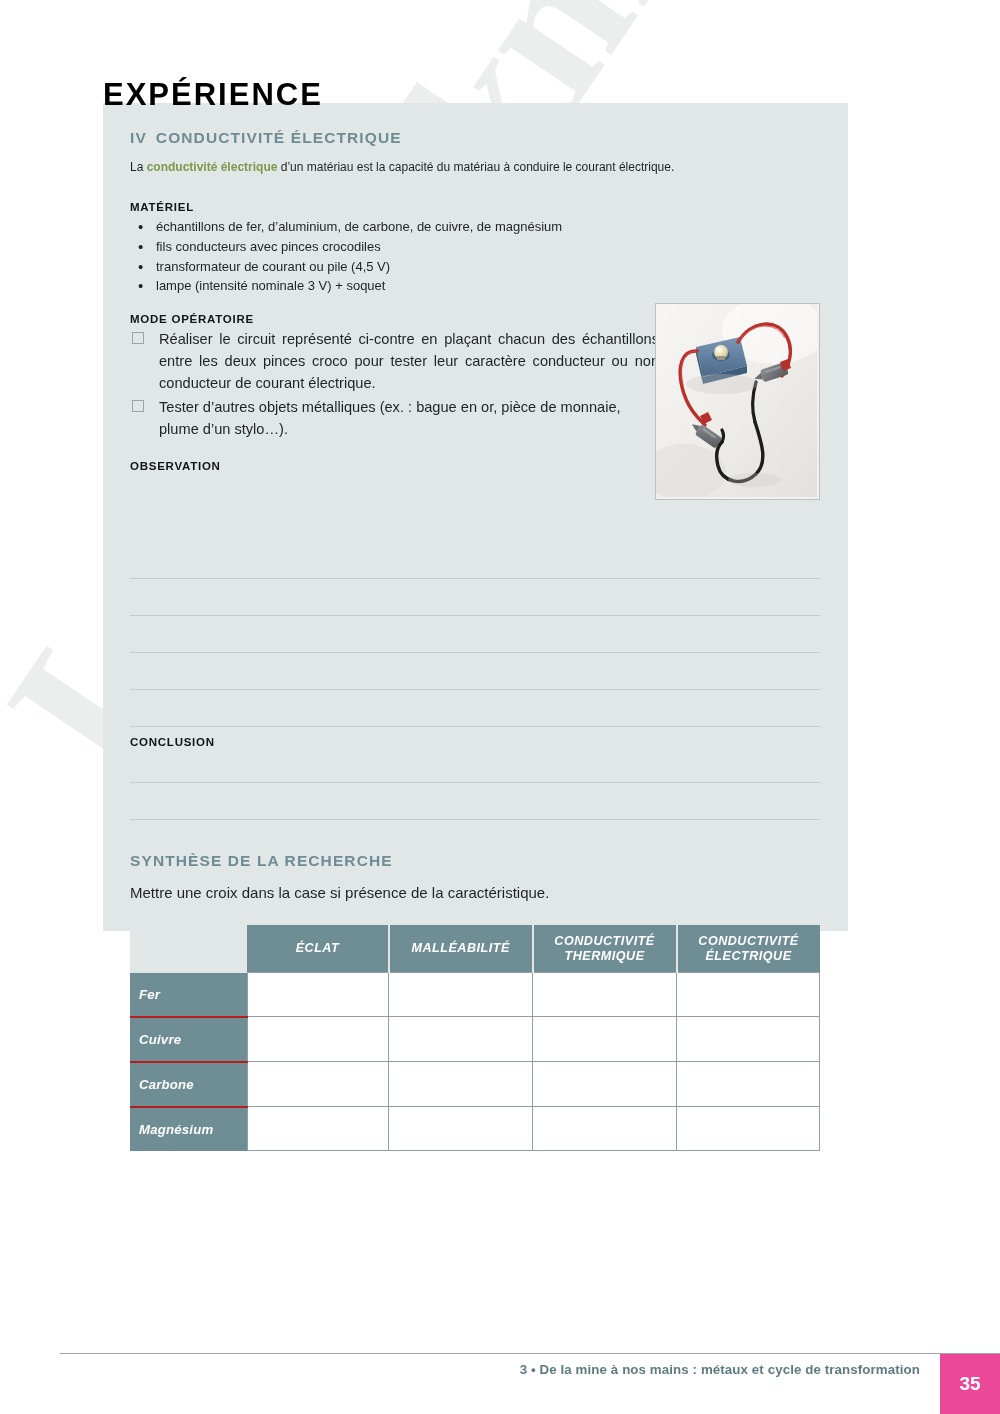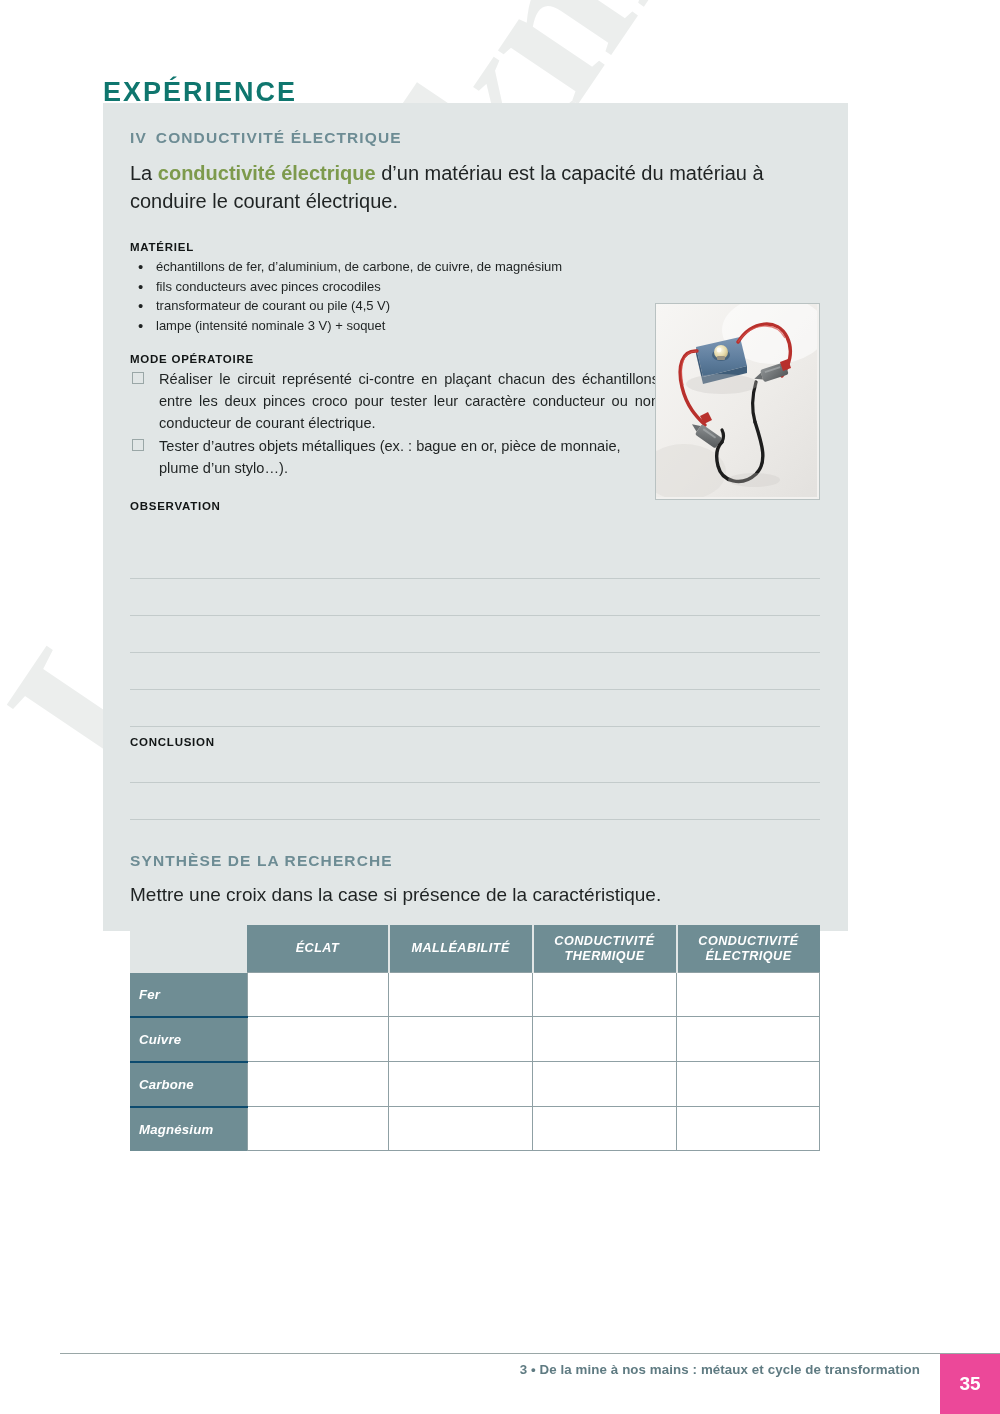--- a/index.html
+++ b/index.html
@@ -37,24 +37,24 @@
     letter-spacing: -6px;
     color: #eceeed;
     line-height: 1;
   }
 
   
   #exp-header {
     position: absolute;
     left: 103px;
     top: 77px;
-    font-size: 27px;
+    font-size: 31px;
     font-weight: 700;
     letter-spacing: 2.0px;
-    color: #0f766e;
+    color: #000000;
     z-index: 2;
   }
 
   
   #panel {
     position: absolute;
     left: 103px;
     top: 103px;
     width: 745px;
     height: 828px;
@@ -73,21 +73,21 @@
   .sec-title {
     color: #6d8c94;
     font-size: 15.5px;
     font-weight: 700;
     letter-spacing: 1.1px;
   }
   .sec-title .numeral { margin-right: 9px; }
 
   
   .body-par {
-    font-size: 20px;
+    font-size: 12px;
     color: #1f2323;
     line-height: 1.42;
     font-family: "Liberation Sans", sans-serif;
   }
   .green-term {
     color: #7d9a4c;
     font-weight: 700;
   }
 
   
@@ -200,21 +200,21 @@
   .col-head:last-child { border-right: none; }
   .row-head {
     background: #6f8d94;
     color: #ffffff;
     font-size: 13.2px;
     font-weight: 700;
     text-align: left;
     padding-left: 9px !important;
     height: 43px;
     vertical-align: middle;
-    border-bottom: 2px solid #0c4a6e;
+    border-bottom: 2px solid #b91c1c;
     letter-spacing: 0.2px;
   }
   tr:last-child .row-head { border-bottom: none; }
   .data-cell {
     background: #ffffff;
     border: 1px solid #8fa0a4;
     height: 43px;
   }
 
   
@@ -371,21 +371,21 @@
 <div class="ruled-line" style="top:615px;"></div>
 <div class="ruled-line" style="top:652px;"></div>
 <div class="ruled-line" style="top:689px;"></div>
 <div class="ruled-line" style="top:726px;"></div>
 
 <div style="position:absolute; left:130px; top:736px; z-index:2;" class="mini-label">CONCLUSION</div>
 <div class="ruled-line" style="top:782px;"></div>
 <div class="ruled-line" style="top:819px;"></div>
 
 <div class="sec-title" style="position:absolute; left:130px; top:852px; z-index:2;">SYNTHÈSE DE LA RECHERCHE</div>
-<div class="body-par" style="position:absolute; left:130px; top:882px; z-index:2; font-size:19px;">Mettre une croix dans la case si présence de la caractéristique.</div>
+<div class="body-par" style="position:absolute; left:130px; top:882px; z-index:2; font-size:15px;">Mettre une croix dans la case si présence de la caractéristique.</div>
 
 <table id="synth-table">
   <thead>
     <tr>
       <th class="corner-cell"></th>
       <th class="col-head">
         <span>ÉCLAT</span>
       </th>
       <th class="col-head">
         <span>MALLÉABILITÉ</span>

